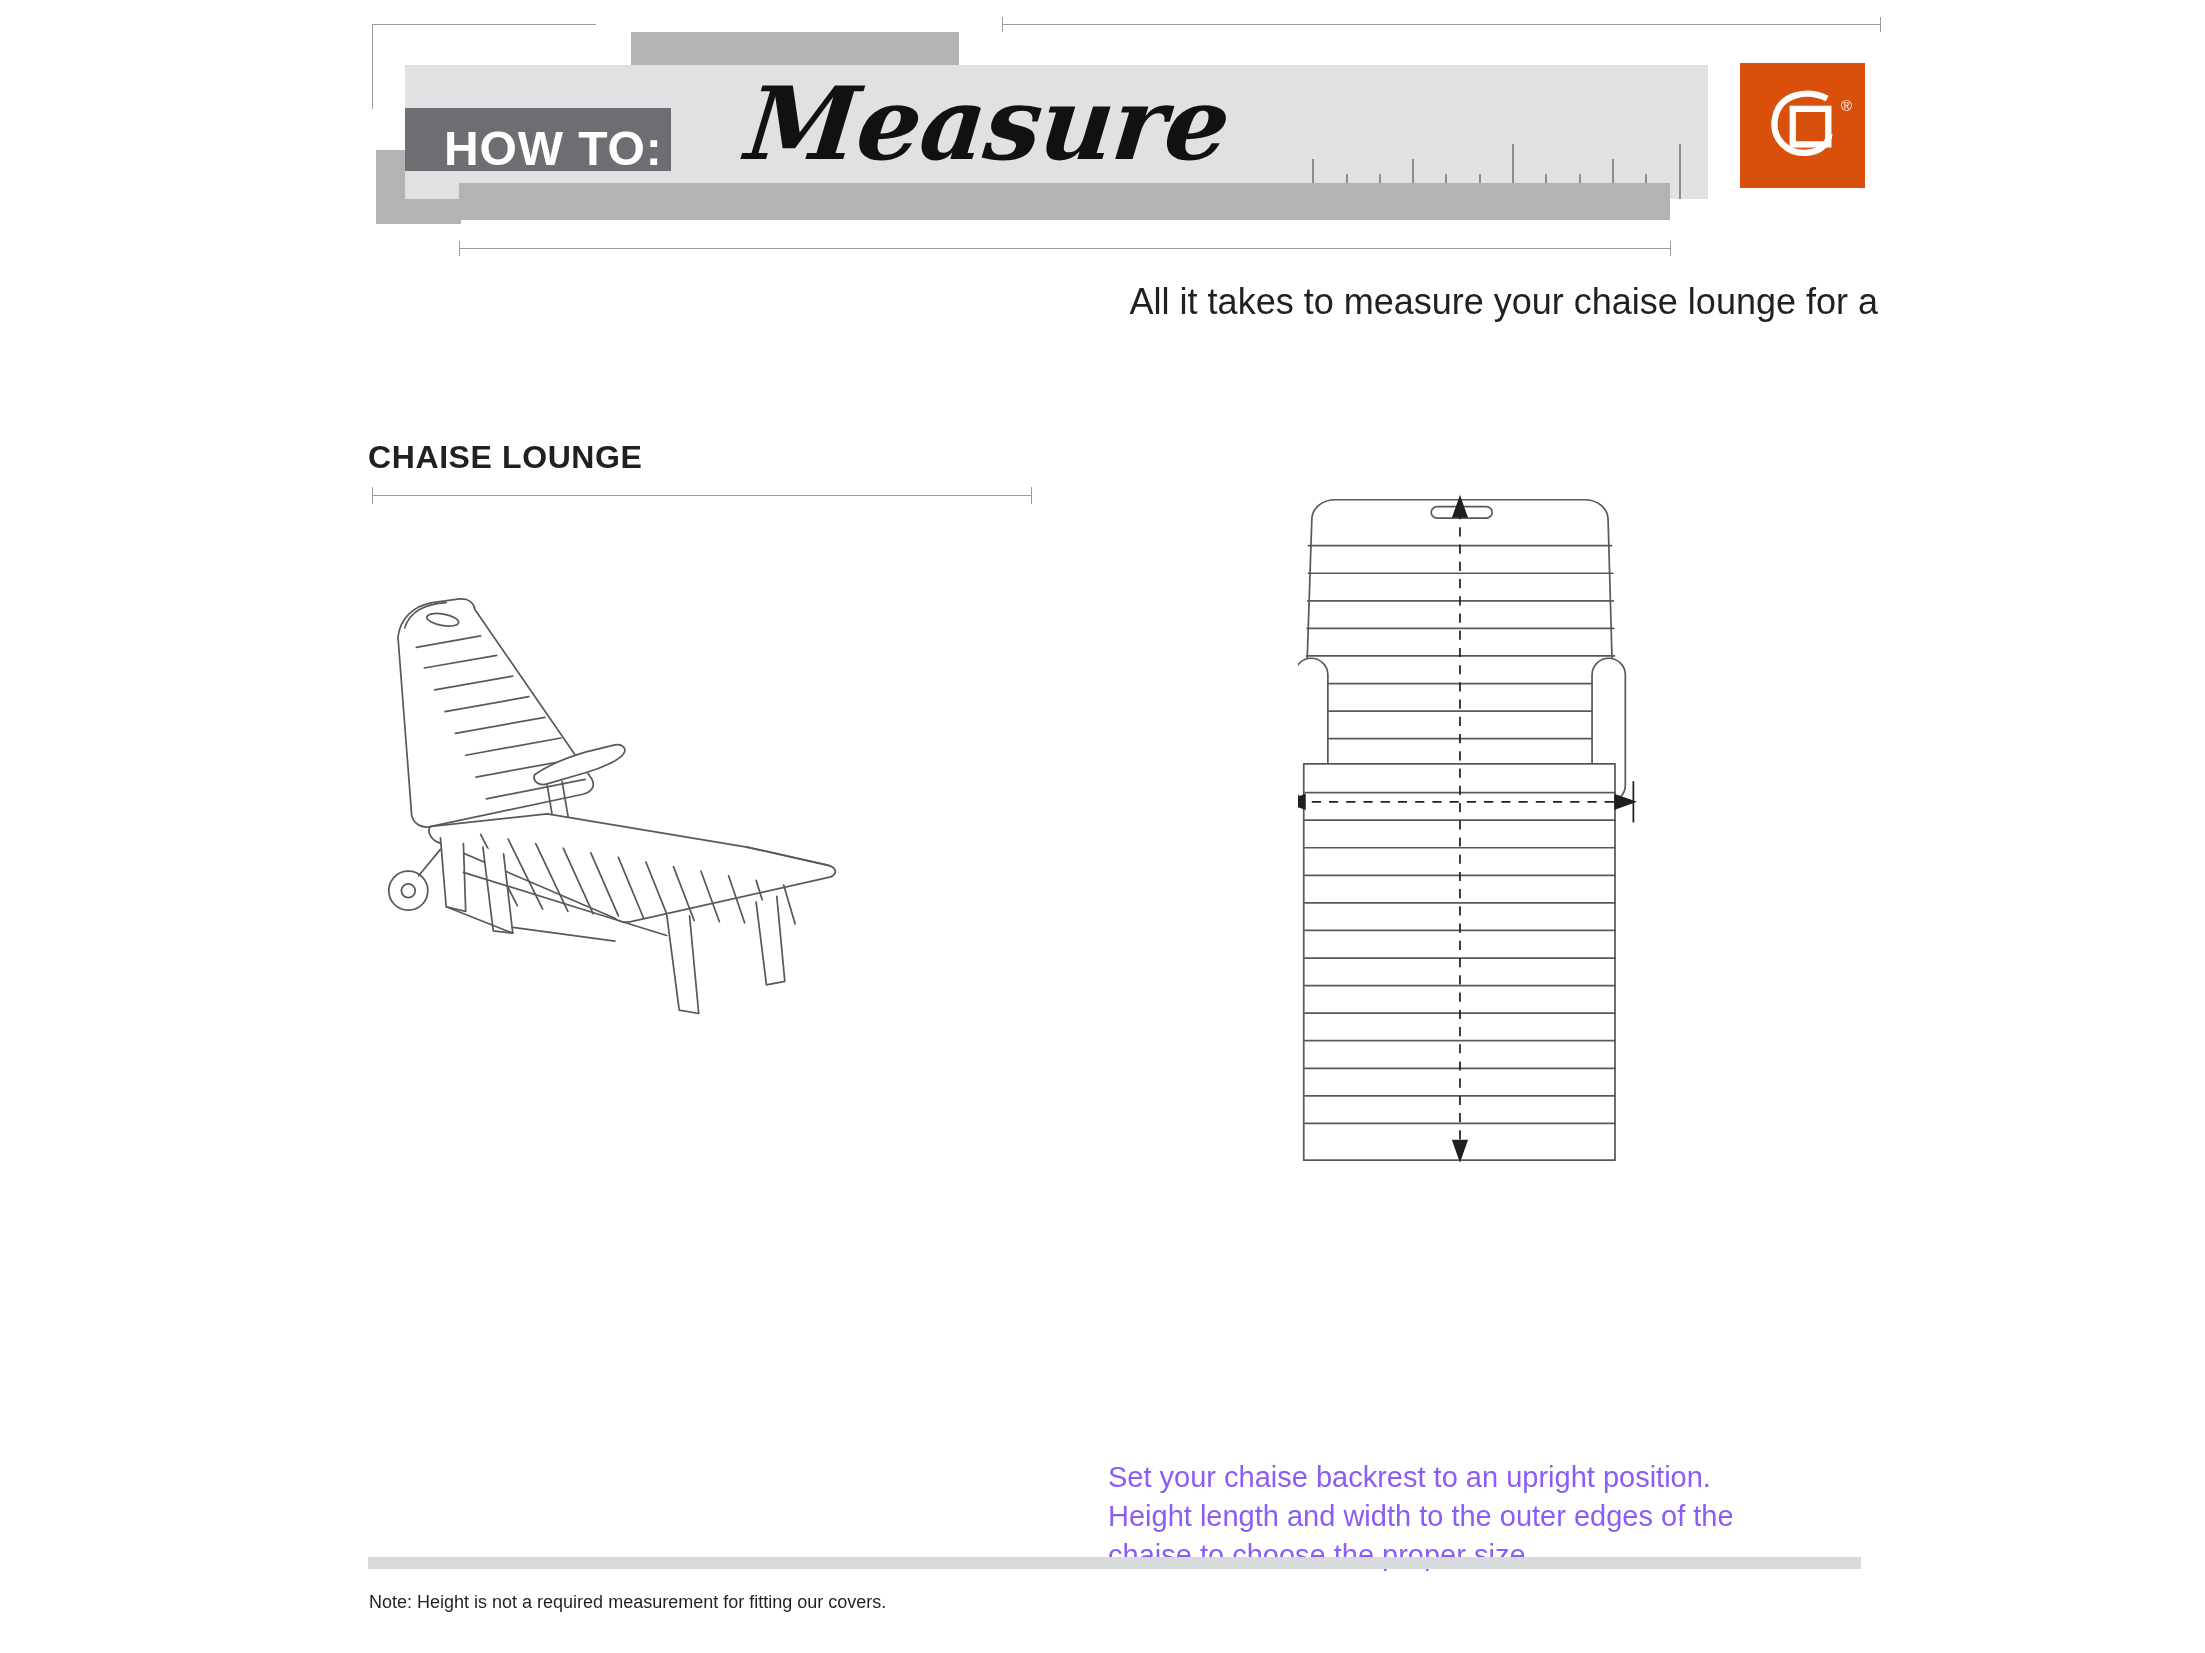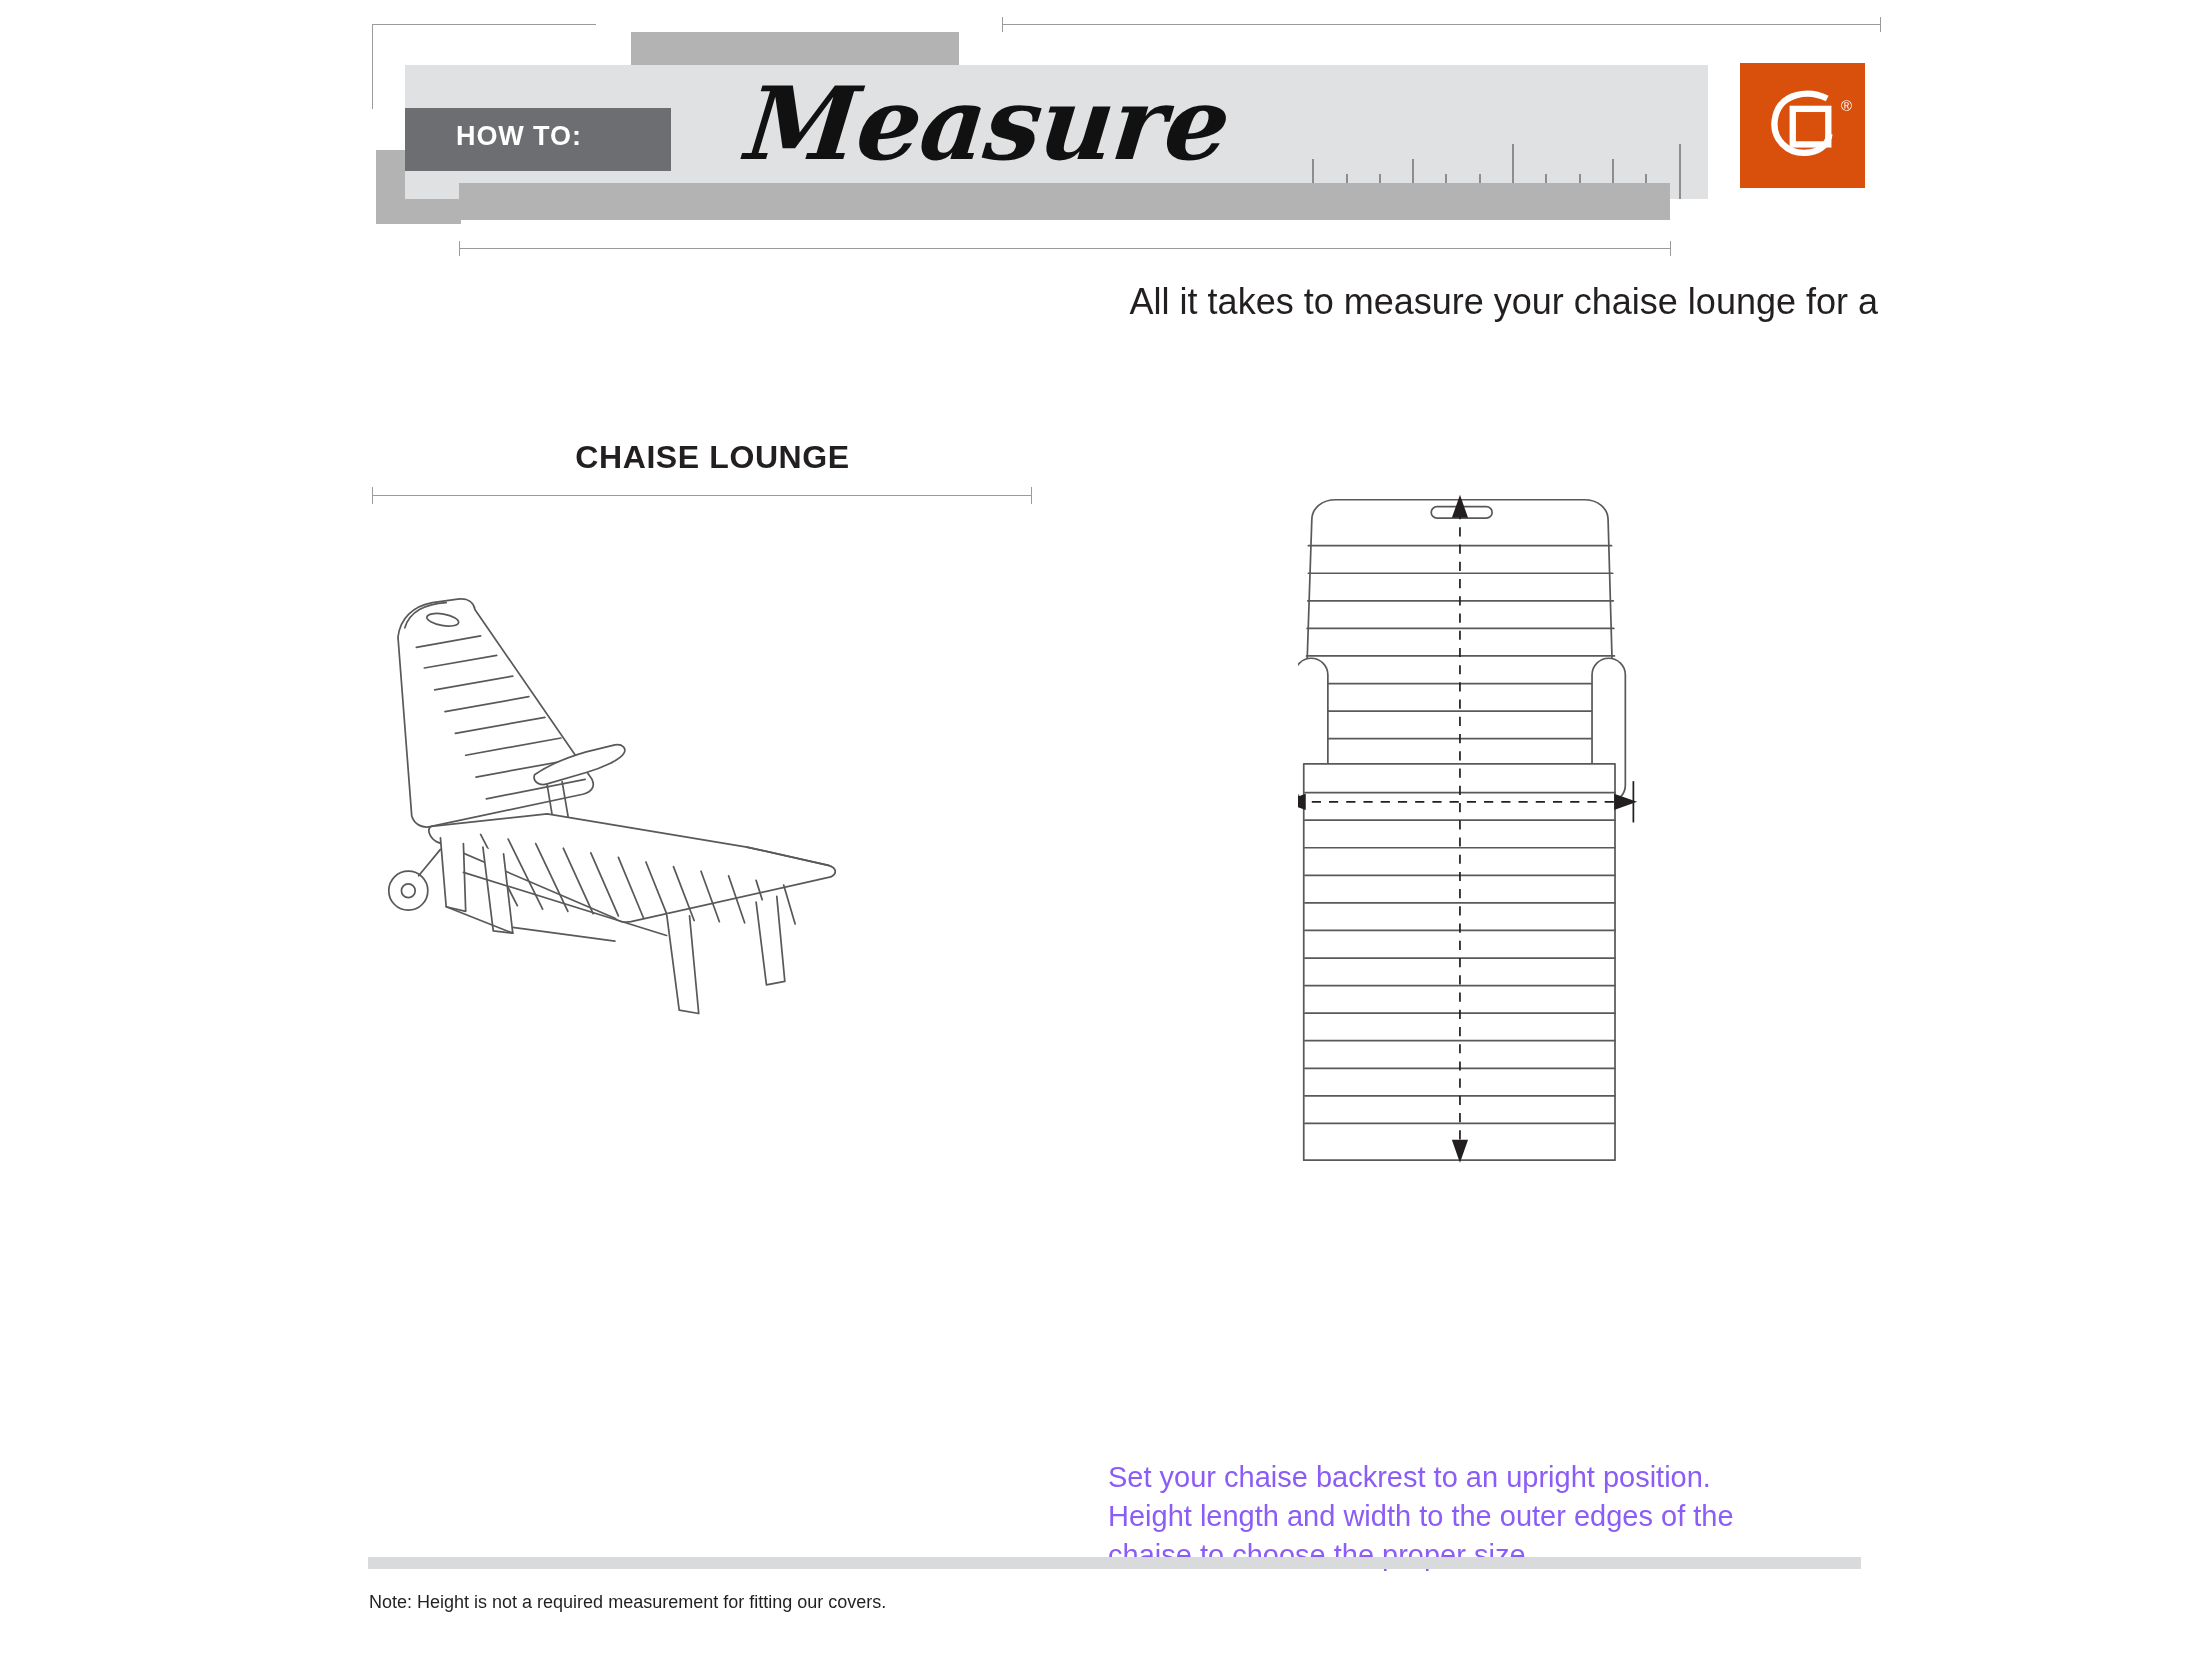--- a/index.html
+++ b/index.html
@@ -82,23 +82,23 @@
   .howto-box {
     position: absolute;
     left: 405px;
     top: 108px;
     width: 266px;
     height: 63px;
     background: #6d6e71;
   }
   .howto-text {
     position: absolute;
-    left: 456px;
+    left: 444px;
     top: 121px;
-    font-size: 27px;
+    font-size: 48px;
     font-weight: bold;
     letter-spacing: 0.9px;
     color: #ffffff;
     font-family: "Liberation Sans", sans-serif;
   }
   .measure-script {
     position: absolute;
     left: 747px;
     top: 64px;
     font-family: "DejaVu Serif", serif;
@@ -131,21 +131,20 @@
     color: #231f20;
   }
   .intro sup { font-size: 19.5px; vertical-align: super; }
 
   
   .section-title {
     position: absolute;
     left: 368px;
     top: 439px;
     width: 689px;
-    text-align: center;
     font-size: 32px;
     font-weight: bold;
     letter-spacing: 0.6px;
   }
   .title-rule {
     position: absolute;
     left: 372px;
     top: 495px;
     width: 660px;
     height: 1.1px;

